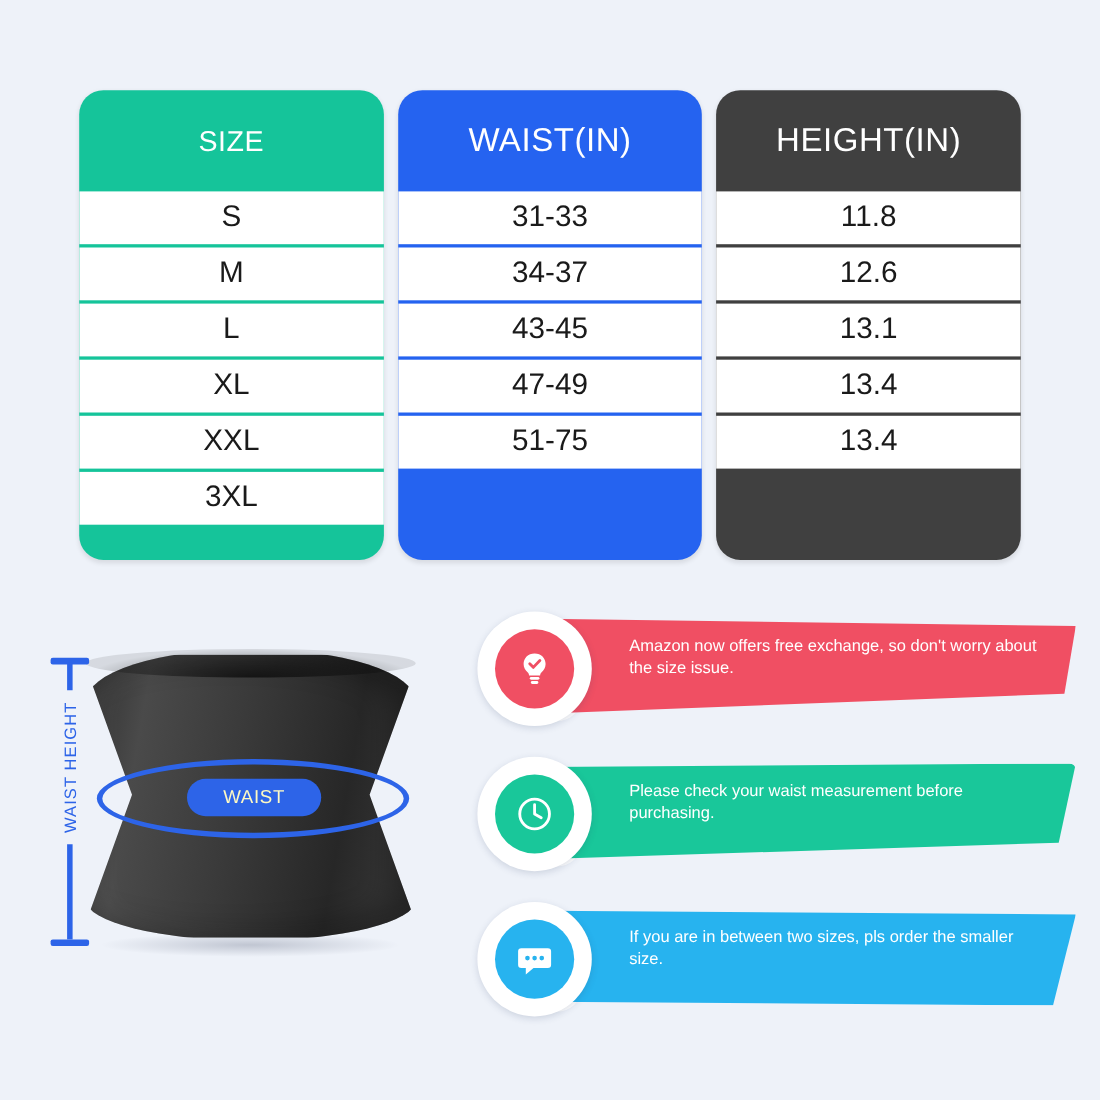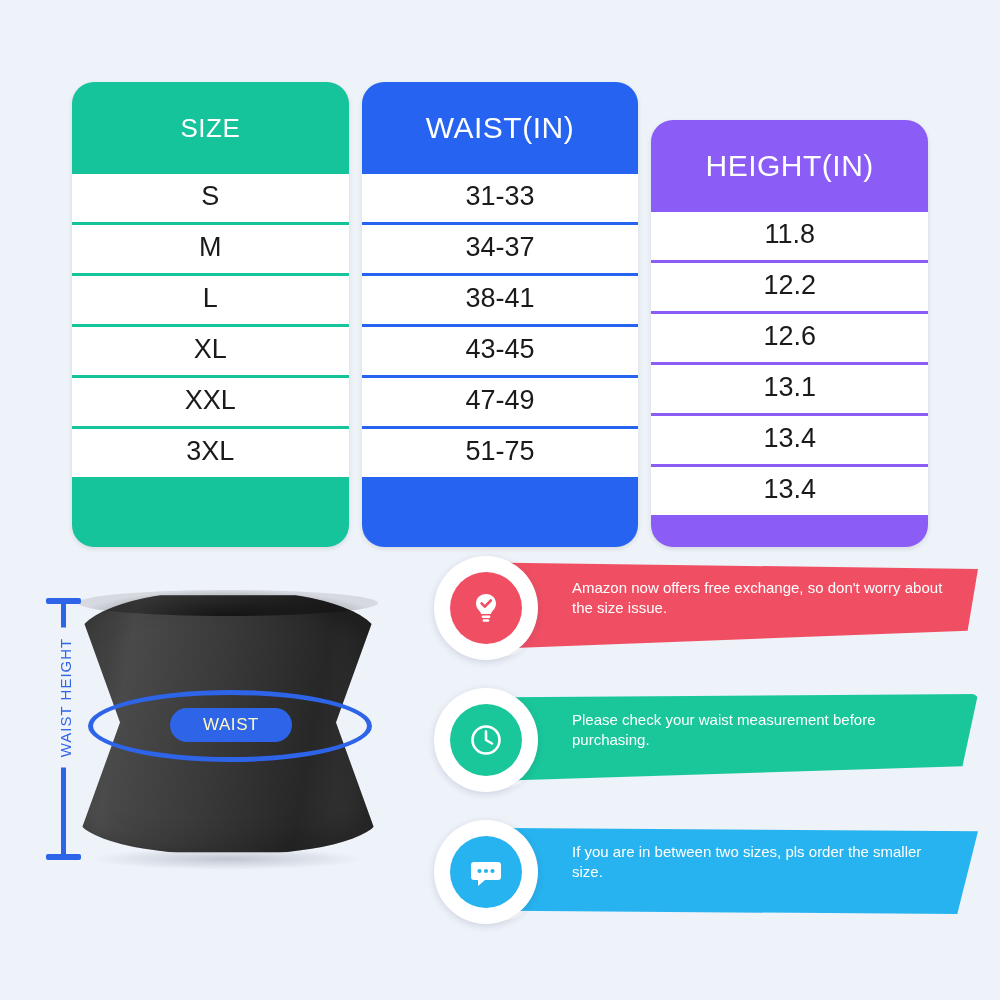--- a/index.html
+++ b/index.html
@@ -27,21 +27,21 @@
   .col {
     flex: 1;
     border-radius: 22px;
     overflow: hidden;
     display: flex;
     flex-direction: column;
     box-shadow: 0 2px 5px rgba(0,0,0,0.10);
   }
   .col.size   { background: #15c49a; }
   .col.waist  { background: #2563f0; }
-  .col.height { background: #8b5cf6; margin-top: 38px; }
+  .col.height { background: #404040; }
   .col-head {
     height: 92px;
     display: flex;
     align-items: center;
     justify-content: center;
     color: #ffffff;
     font-size: 30px;
     letter-spacing: 0.5px;
   }
   .col.size .col-head { font-size: 26px; }
@@ -256,31 +256,29 @@
     <div class="cell">XL</div>
     <div class="cell">XXL</div>
     <div class="cell">3XL</div>
     <div class="col-foot"></div>
   </div>
 
   <div class="col waist">
     <div class="col-head">WAIST(IN)</div>
     <div class="cell">31-33</div>
     <div class="cell">34-37</div>
-    <div class="cell">38-41</div>
     <div class="cell">43-45</div>
     <div class="cell">47-49</div>
     <div class="cell">51-75</div>
     <div class="col-foot"></div>
   </div>
 
   <div class="col height">
     <div class="col-head">HEIGHT(IN)</div>
     <div class="cell">11.8</div>
-    <div class="cell">12.2</div>
     <div class="cell">12.6</div>
     <div class="cell">13.1</div>
     <div class="cell">13.4</div>
     <div class="cell">13.4</div>
     <div class="col-foot"></div>
   </div>
 
 </div>
 
 <div class="product-area">

